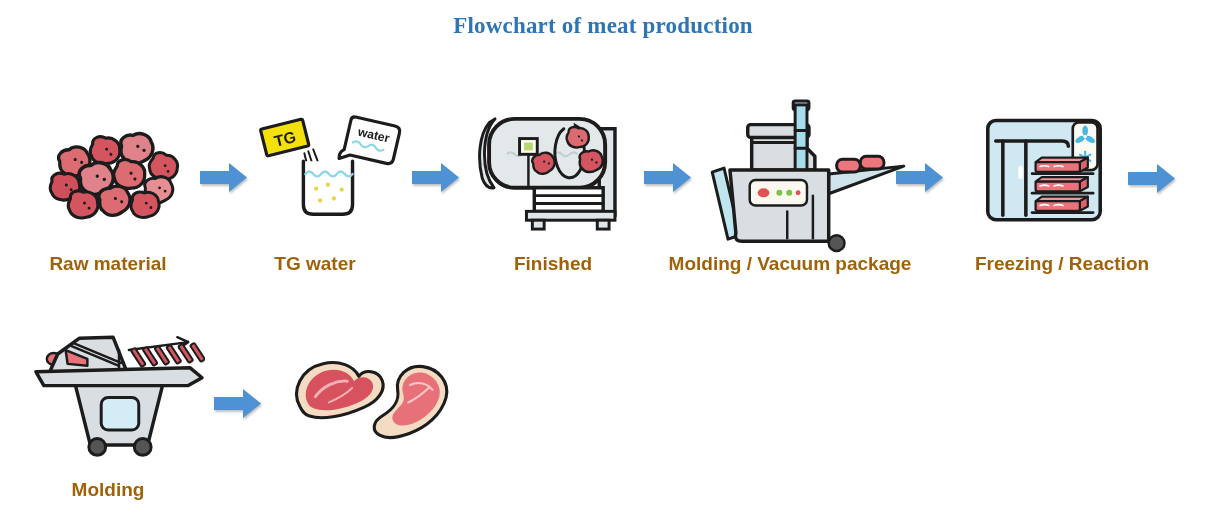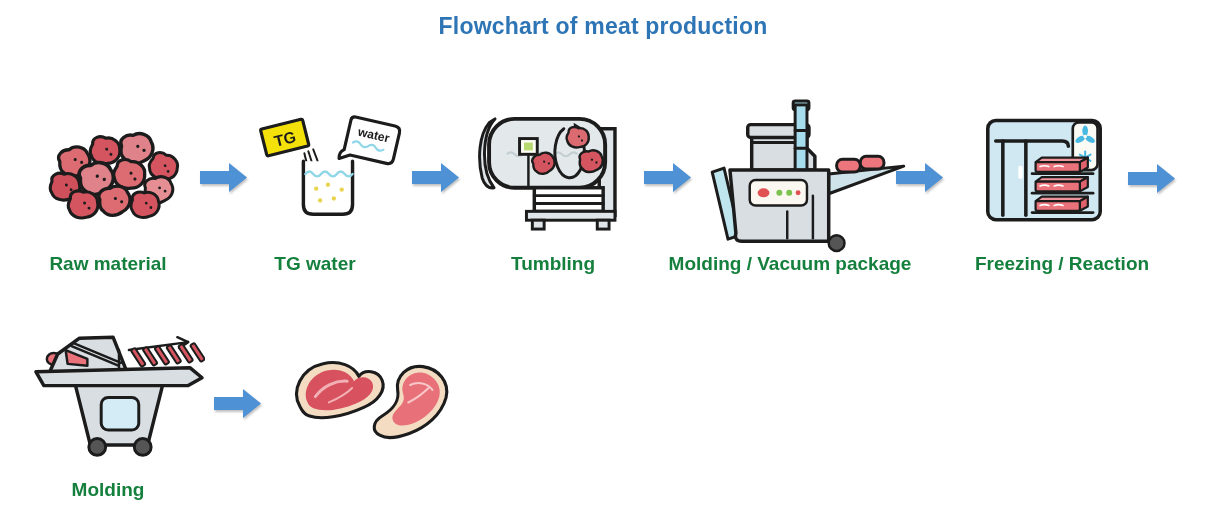--- a/index.html
+++ b/index.html
@@ -3,30 +3,30 @@
 <meta charset="utf-8">
 <style>
   html,body{margin:0;padding:0;background:#fff;}
   .canvas{position:relative;width:1206px;height:531px;background:#fff;overflow:hidden;
           font-family:"Liberation Sans",sans-serif;}
   .title{position:absolute;top:13px;left:0;width:100%;text-align:center;
          font-size:23px;font-weight:bold;margin:0;letter-spacing:.2px;}
   .icon{position:absolute;}
   .icon svg{display:block;width:100%;height:100%;}
   .label{position:absolute;transform:translateX(-50%);font-size:19px;font-weight:bold;
-         color:#15803d;white-space:nowrap;}
+         color:#a16207;white-space:nowrap;}
   .arrow{position:absolute;filter:drop-shadow(1.5px 2px 1.2px rgba(90,90,90,.38));}
   .ln{stroke:#1c1c1c;stroke-linecap:round;stroke-linejoin:round;}
 </style>
 </head>
 <body>
 
 <div class="canvas">
 
-  <h1 class="title" style="color: rgb(46, 117, 182);">Flowchart of meat production</h1>
+  <h1 class="title" style="color: rgb(46, 117, 182); font-family: Liberation Serif, serif;">Flowchart of meat production</h1>
 
   <svg width="0" height="0" style="position:absolute" aria-hidden="true">
     <defs>
       <g id="chunk">
         <path d="M-13,-5 C-15,-11 -8,-15 -2,-13 C4,-16 12,-12 13,-6 C16,1 12,8 5,10 C-1,13 -9,12 -12,6 C-15,3 -14,-2 -13,-5 Z" stroke="#1c1c1c" stroke-width="3" stroke-linejoin="round"></path>
         <circle cx="1" cy="-3" r="1.4" fill="#1c1c1c"></circle>
           <circle cx="6" cy="1" r="1.4" fill="#1c1c1c"></circle>
       </g>
       <g id="slab">
         <polygon points="58,-13 65,-18 117,-18 108,-13" fill="#F0959B" stroke="#1c1c1c" stroke-width="2.5" stroke-linejoin="round"></polygon>
@@ -207,18 +207,18 @@
     </svg>
   <svg class="arrow" style="left:1128px;top:163px" width="48" height="31">
     <polygon points="0,9 29,9 29,1 47,15.5 29,30 29,22 0,22" style="fill: rgb(78, 145, 213);"></polygon>
     </svg>
   <svg class="arrow" style="left:214px;top:388px" width="48" height="31">
     <polygon points="0,9 29,9 29,1 47,15.5 29,30 29,22 0,22" style="fill: rgb(78, 145, 213);"></polygon>
     </svg>
 
   <div class="label" style="left:108px;top:253px">Raw material</div>
   <div class="label" style="left:315px;top:253px">TG water</div>
-  <div class="label" style="left:553px;top:253px">Tumbling</div>
+  <div class="label" style="left:553px;top:253px">Finished</div>
   <div class="label" style="left:790px;top:253px">Molding / Vacuum package</div>
   <div class="label" style="left:1062px;top:253px">Freezing / Reaction</div>
   <div class="label" style="left:108px;top:479px">Molding</div>
 
 </div>
 
 </body></html>

